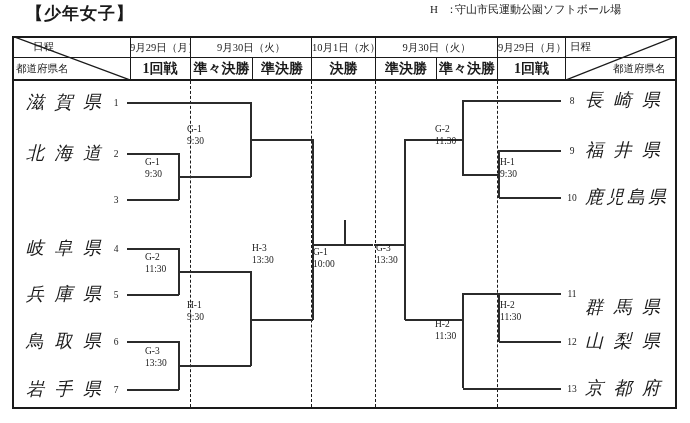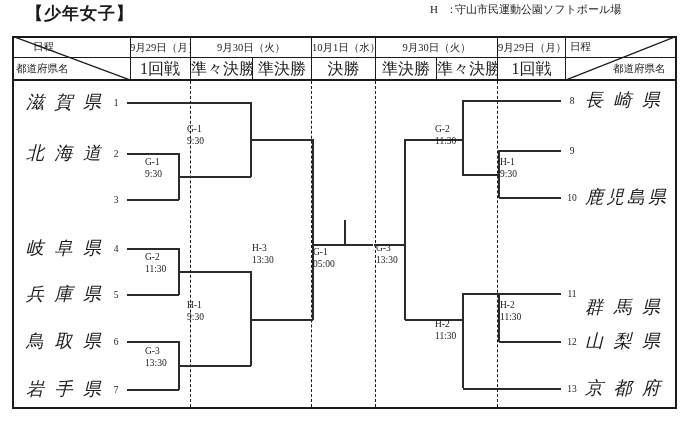--- a/index.html
+++ b/index.html
@@ -62,21 +62,21 @@
   }
   .hdr-cell{
     position:absolute;
     font-size:10.5px;
     text-align:center;
     white-space:nowrap;
     line-height:21px;
     height:21px;
     overflow:hidden;
   }
-  .hdr-cell.r2{font-size:16px;}
+  .hdr-cell.r2{font-size:14px;font-weight:bold;}
 
   .corner-label{
     position:absolute;
     font-size:10.5px;
     white-space:nowrap;
   }
 
   
   .vdash{
     position:absolute;
@@ -199,20 +199,21 @@
 
   <div class="team left" style="left:0px;  top:333px; width:104px;">鳥 取 県</div>
   <div class="seed" style="left:108px; top:337px;">6</div>
 
   <div class="team left" style="left:0px;  top:381px; width:104px;">岩 手 県</div>
   <div class="seed" style="left:108px; top:385px;">7</div>
 
   <div class="team right" style="left:585px; top:92px;  width:105px;">長 崎 県</div>
   <div class="seed" style="left:564px; top:96px;">8</div>
 
+  <div class="team right" style="left:585px; top:142px; width:105px;">福 井 県</div>
   <div class="seed" style="left:564px; top:146px;">9</div>
 
   <div class="team right" style="left:585px; top:189px; width:105px;">鹿児島県</div>
   <div class="seed" style="left:564px; top:193px;">10</div>
 
   <div class="team right" style="left:585px; top:285px; width:105px;margin-top:14px;">群 馬 県</div>
   <div class="seed" style="left:564px; top:289px;">11</div>
 
   <div class="team right" style="left:585px; top:333px; width:105px;">山 梨 県</div>
   <div class="seed" style="left:564px; top:337px;">12</div>
@@ -295,21 +296,21 @@
     <span class="time">9:30</span>
   </div>
 
   <div class="match" style="left:252px; top:243px;">
     <span class="code">H-3</span>
     <span class="time">13:30</span>
   </div>
 
   <div class="match" style="left:313px; top:247px;">
     <span class="code">G-1</span>
-    <span class="time">05:00</span>
+    <span class="time">10:00</span>
   </div>
 
   <div class="match" style="left:376px; top:243px;">
     <span class="code">G-3</span>
     <span class="time">13:30</span>
   </div>
 
   <div class="match" style="left:435px; top:124px;">
     <span class="code">G-2</span>
     <span class="time">11:30</span>

